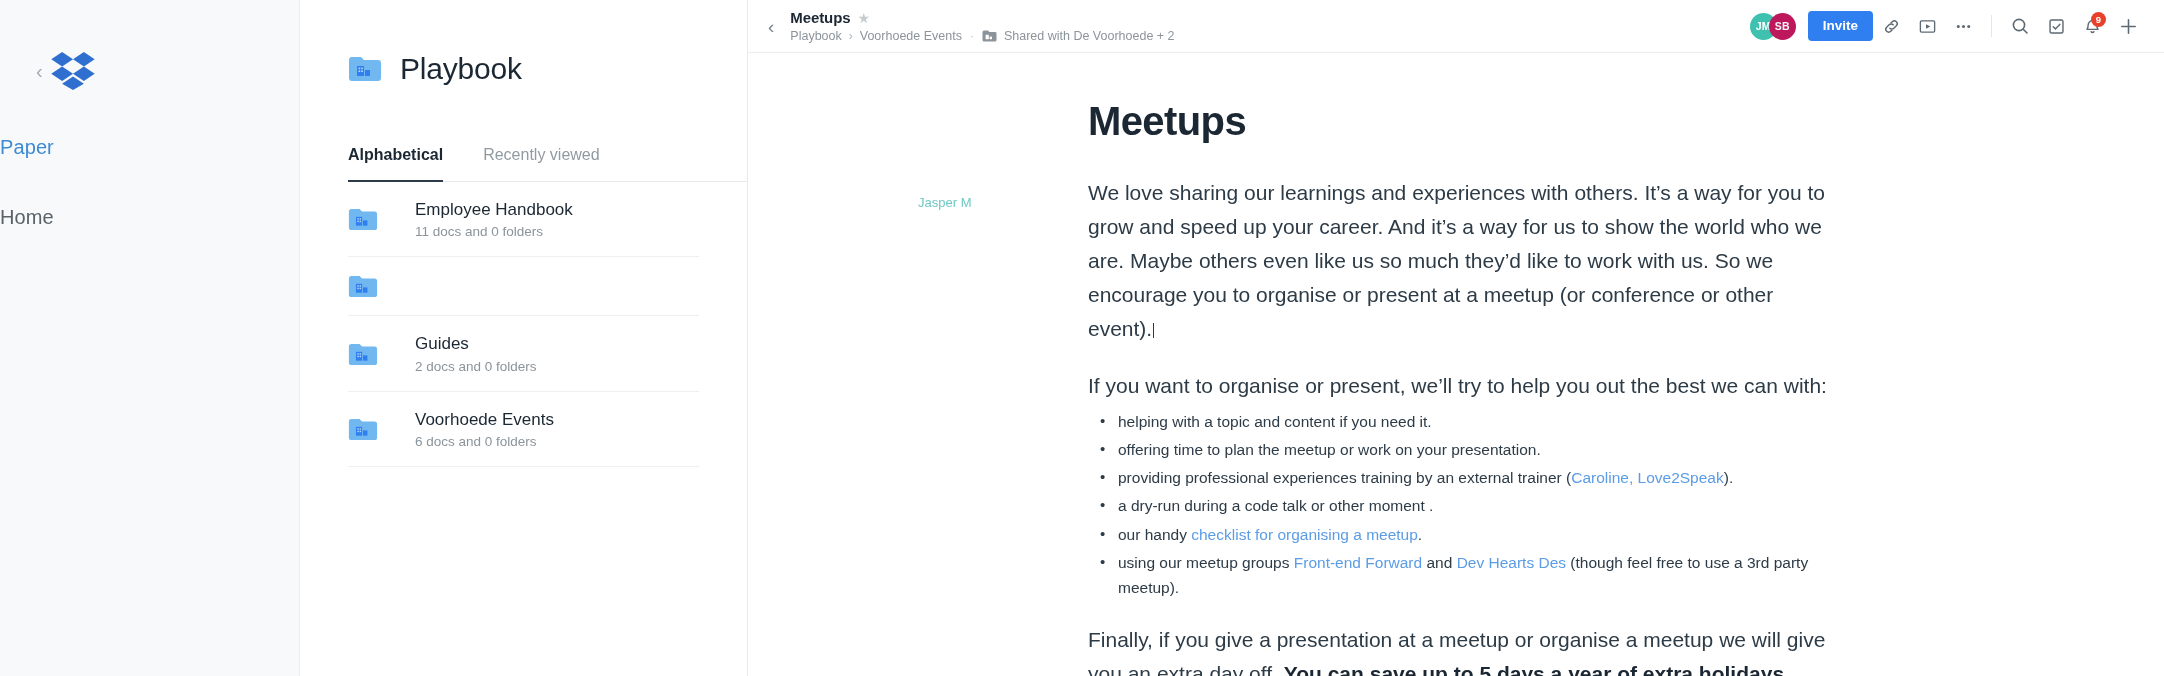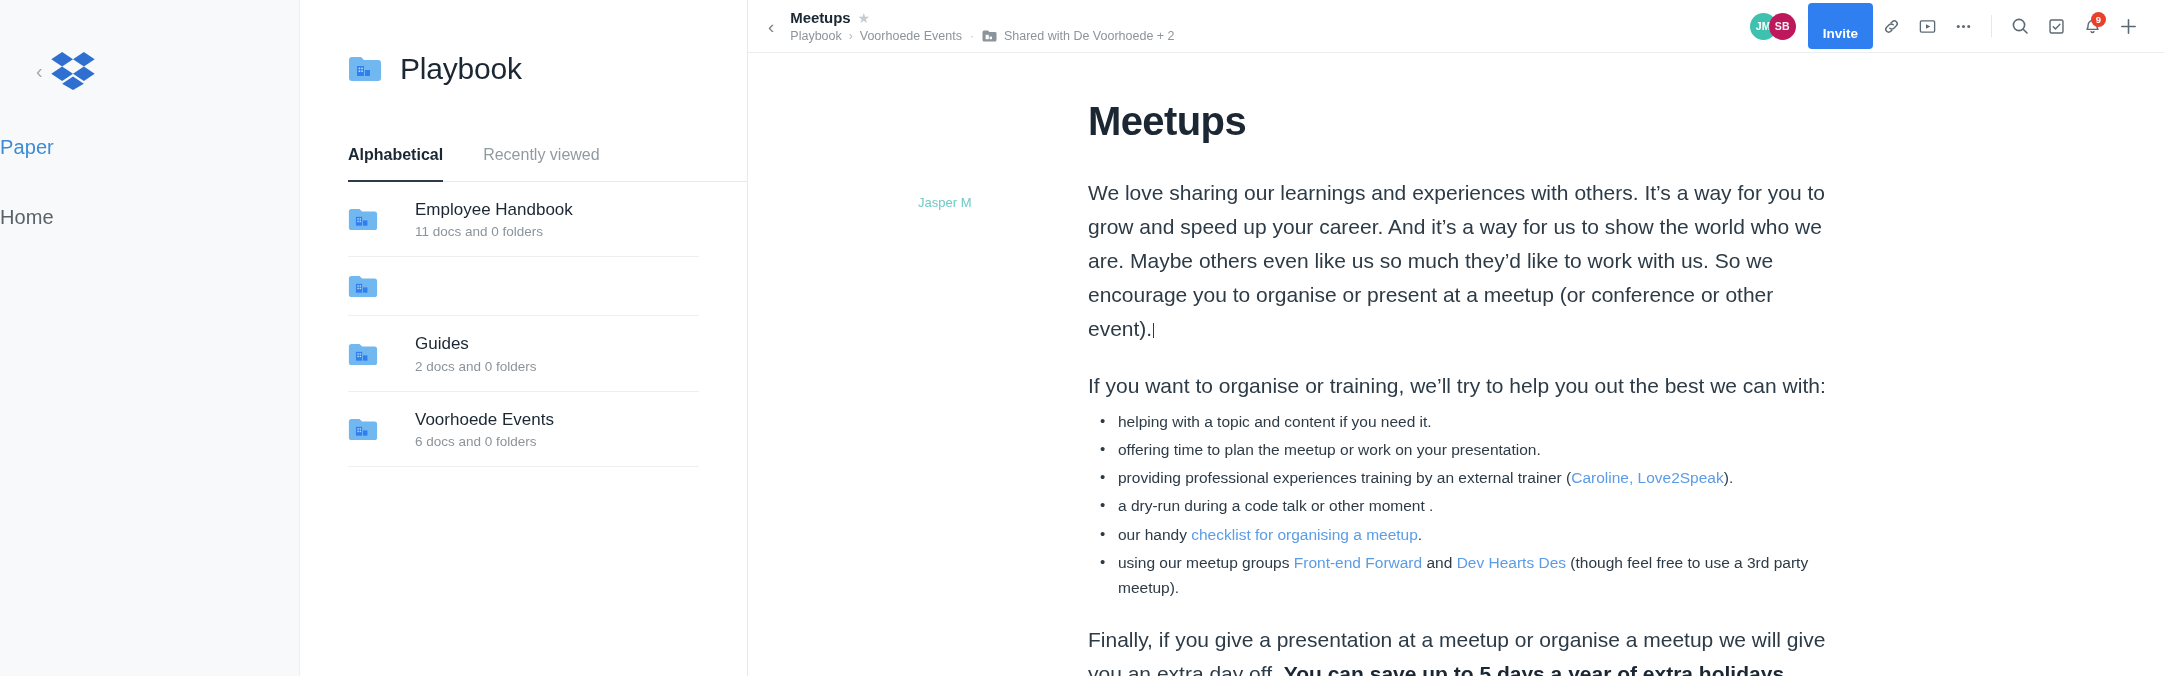--- a/index.html
+++ b/index.html
@@ -97,21 +97,21 @@
   .tools { display: flex; align-items: center; }
   .avatars { display: flex; align-items: center; margin-right: 12px; }
   .av {
     width: 27px; height: 27px; border-radius: 50%;
     display: flex; align-items: center; justify-content: center;
     font-size: 10.5px; color: #fff; font-weight: bold; letter-spacing: .3px;
   }
   .av.second { margin-left: -8px; }
   .invite-btn {
     background: #2f7ff0; color: #fff; border: none; border-radius: 4px;
-    font-size: 13.5px; font-weight: bold; padding: 23px 15px 8px;
+    font-size: 13.5px; font-weight: bold; padding: 7px 15px 8px;
     font-family: "Liberation Sans", sans-serif; cursor: pointer;
   }
   .tool-ico {
     width: 36px; height: 36px; display: flex; align-items: center;
     justify-content: center; cursor: pointer; position: relative;
   }
   .divider-v { width: 1px; height: 22px; background: #e4e8ea; margin: 0 10px; }
   .bell-badge {
     position: absolute; top: 4px; right: 4px;
     background: #e8402b; color: #fff; border-radius: 50%;
@@ -359,21 +359,21 @@
     </div>
 
     <div class="doc-body">
       <div class="doc-inner">
         <h2 class="doc-title">Meetups</h2>
         <div class="author">Jasper M</div>
 
         <div class="content">
           <p class="p"><span>We love sharing our learnings and experiences with others. It’s a way for you to grow and speed up your career. And it’s a way for us to show the world who we are. Maybe others even like us so much they’d like to work with us. So we encourage you to organise or present at a meetup (or conference or other event).</span><span class="caret"></span></p>
 
-          <p class="p tight">If you want to organise or training, we’ll try to help you out the best we can with:</p>
+          <p class="p tight">If you want to organise or present, we’ll try to help you out the best we can with:</p>
 
           <ul class="bul">
             <li><span>helping with a topic and content if you need it.</span></li>
             <li><span>offering time to plan the meetup or work on your presentation.</span></li>
             <li><span>providing professional experiences training by an external trainer (</span><a class="lk">Caroline, Love2Speak</a><span>).</span></li>
             <li><span>a dry-run during a code talk or other moment .</span></li>
             <li><span>our handy </span><a class="lk">checklist for organising a meetup</a><span>.</span></li>
             <li><span>using our meetup groups </span><a class="lk">Front-end Forward</a><span> and </span><a class="lk">Dev Hearts Des</a><span> (though feel free to use a 3rd party meetup).</span></li>
           </ul>
 

